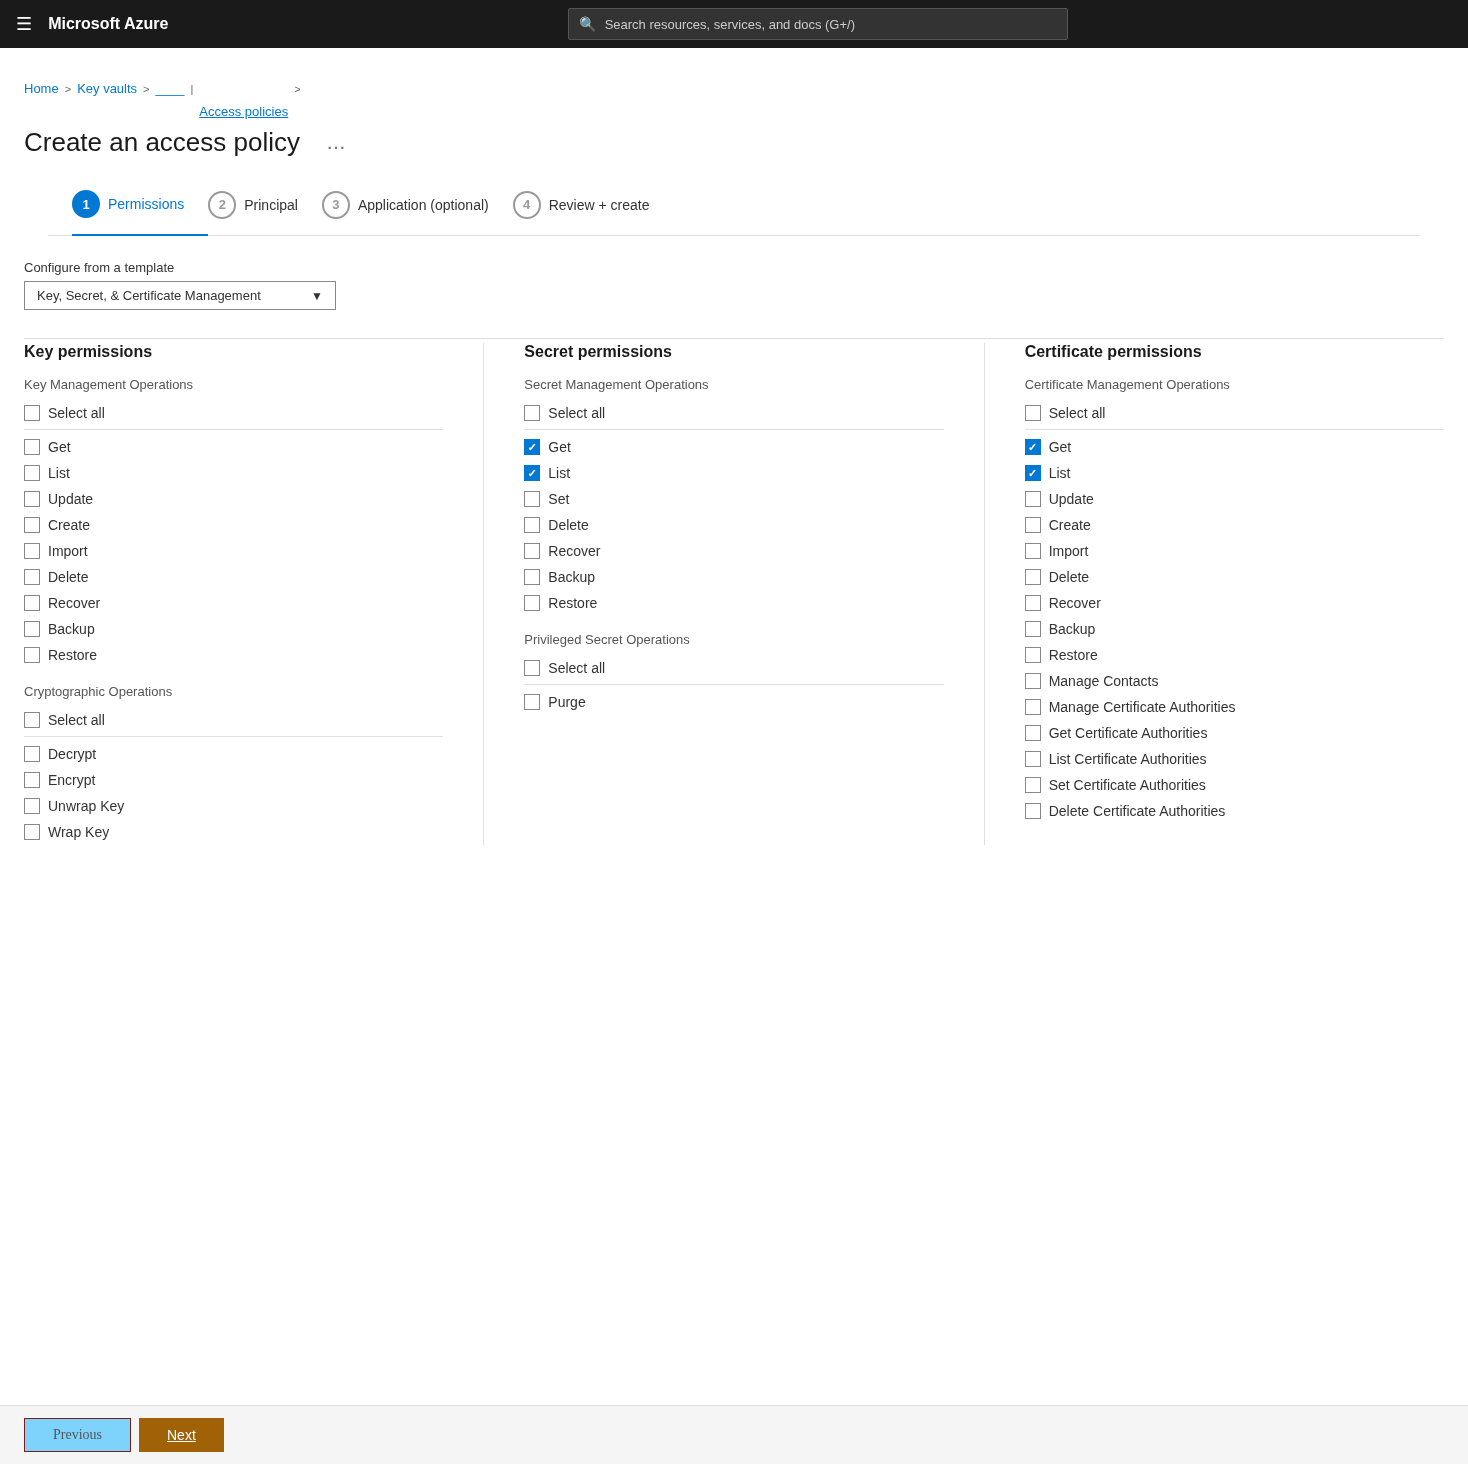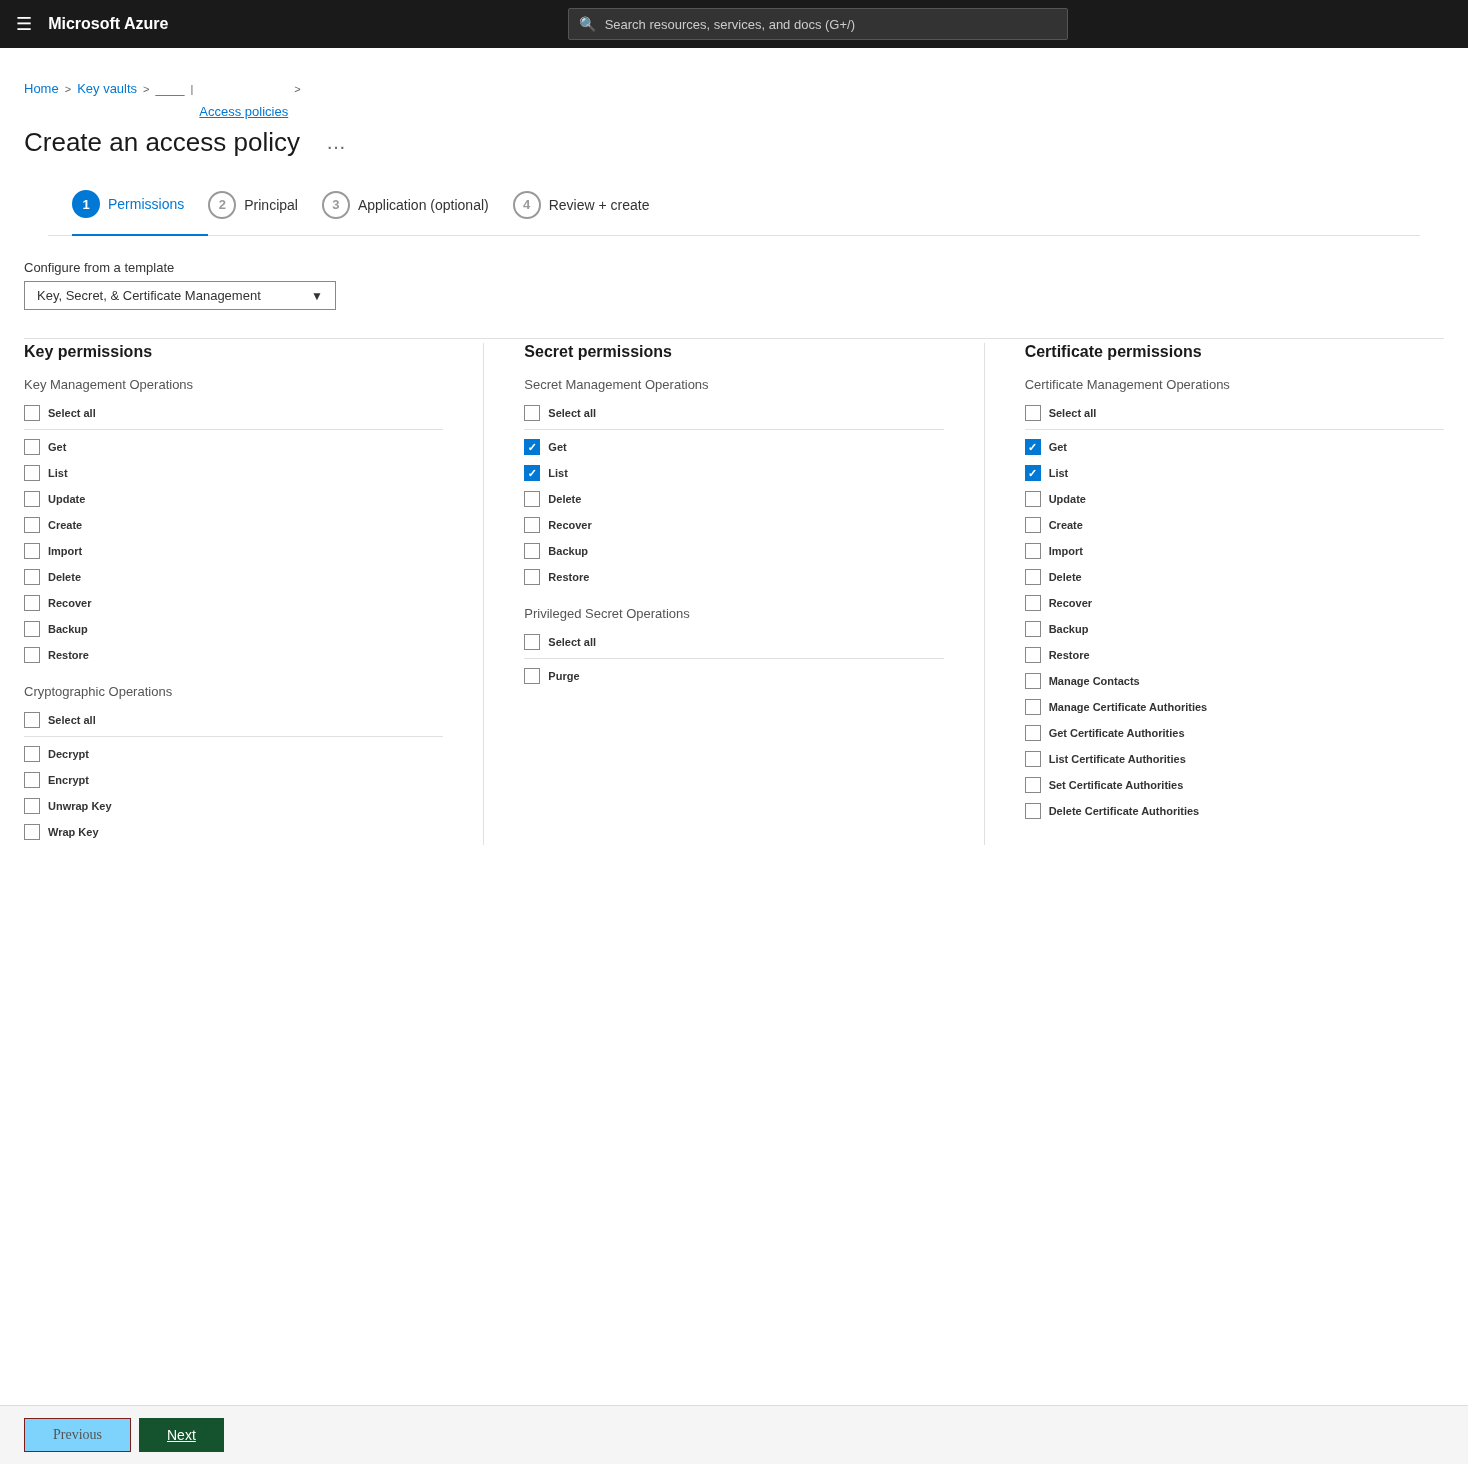--- a/index.html
+++ b/index.html
@@ -151,22 +151,21 @@
     .perm-section-title {
       font-size: 13px;
       color: #555;
       margin-bottom: 8px;
     }
     .perm-item {
       display: flex;
       align-items: center;
       gap: 8px;
       padding: 5px 0;
-      font-size: 11px;
-      font-weight: bold;
+      font-size: 14px;
     }
     .perm-item.select-all {
       border-bottom: 1px solid #e0e0e0;
       margin-bottom: 4px;
       padding-bottom: 8px;
     }
     .checkbox {
       width: 16px;
       height: 16px;
       border: 1px solid #888;
@@ -211,21 +210,21 @@
       border: none;
       font-family: inherit;
     }
     .btn-prev {
       background: #7dd3fc;
       color: #555;
       border: 1px solid #7f1d1d;
       font-family: Liberation Serif, serif;
     }
     .btn-next {
-      background: #14532d;
+      background: #a16207;
       color: #fff;
       text-decoration: underline;
     }
   </style>
 </head>
 <body>
 
 <div class="topbar">
   <span class="topbar-hamburger">☰</span>
   <span class="topbar-brand">Microsoft Azure</span>
@@ -365,20 +364,24 @@
       <div class="perm-item">
         <div class="checkbox checked"></div>
         <span>Get</span>
       </div>
       <div class="perm-item">
         <div class="checkbox checked"></div>
         <span>List</span>
       </div>
       <div class="perm-item">
         <div class="checkbox"></div>
+        <span>Set</span>
+      </div>
+      <div class="perm-item">
+        <div class="checkbox"></div>
         <span>Delete</span>
       </div>
       <div class="perm-item">
         <div class="checkbox"></div>
         <span>Recover</span>
       </div>
       <div class="perm-item">
         <div class="checkbox"></div>
         <span>Backup</span>
       </div>

